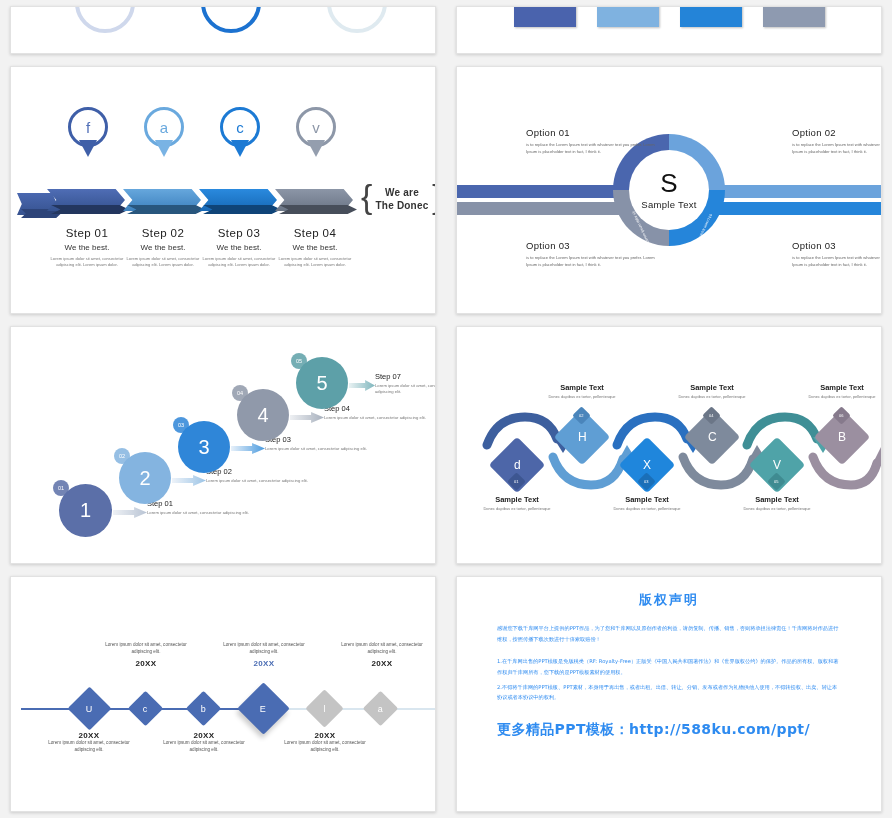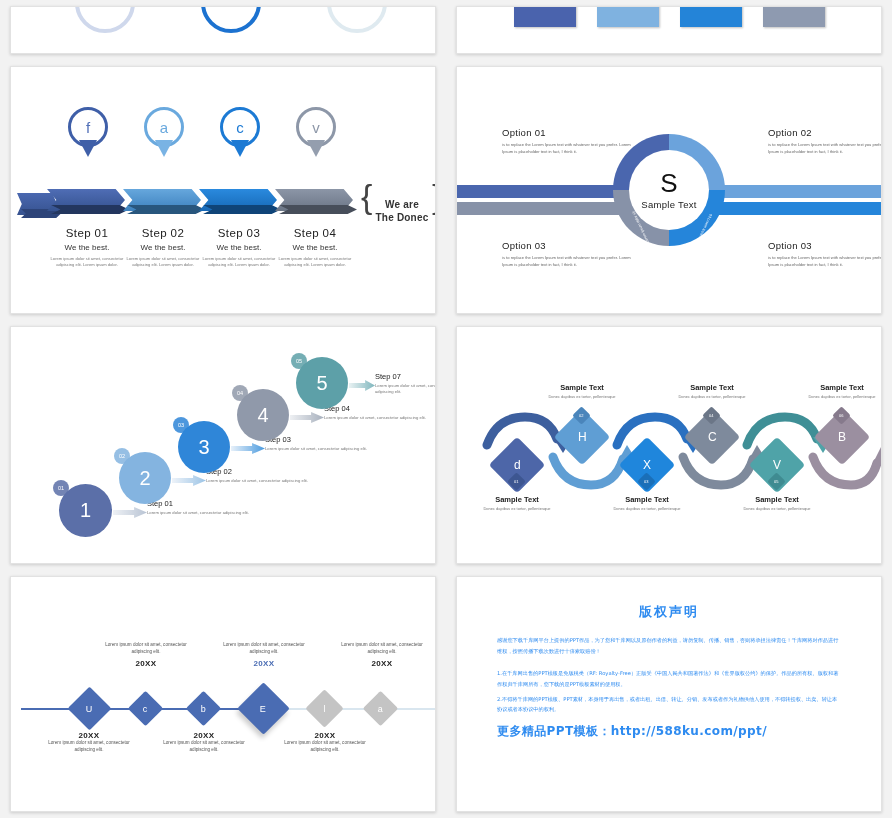--- a/index.html
+++ b/index.html
@@ -71,21 +71,21 @@
          width:112px; height:112px; }
   .hub-quad { position:absolute; width:112px; height:112px; border-radius:50%; }
   .hub-hole { position:absolute; left:16px; top:16px; width:80px; height:80px;
               border-radius:50%; background:#fff; }
   .hub-center { position:absolute; left:0; top:0; width:112px; height:112px;
                 display:flex; flex-direction:column; align-items:center; justify-content:center; }
   .hub-center .big { font-size:26px; color:#111; font-weight:400; line-height:1; }
   .hub-center .sub { font-size:9.5px; color:#222; margin-top:3px; letter-spacing:.3px; }
   .bar { position:absolute; height:13px; }
   .curvelbl { position:absolute; font-size:3.6px; color:#fff; white-space:nowrap; }
-  .optblk { position:absolute; width:132px; }
+  .optblk { position:absolute; width:132px;margin-left:24px; }
   .optblk .ot { font-size:9.5px; color:#222; letter-spacing:.3px; }
   .optblk .ob { font-size:4.1px; color:#666; line-height:1.75; margin-top:3px; }
   
   .bub { position:absolute; border-radius:50%;
          display:flex; align-items:center; justify-content:center;
          color:#fff; font-weight:300; }
   .badge { position:absolute; border-radius:50%; color:#fff;
            display:flex; align-items:center; justify-content:center;
            font-size:5.5px; opacity:.85; }
   .arrw { position:absolute; height:11px;
@@ -106,28 +106,28 @@
   .dlbl .b { font-size:4px; color:#777; line-height:1.5; margin-top:2px; }
   
   .tline { position:absolute; height:2px; }
   .tdia { position:absolute; transform:rotate(45deg); border-radius:2px;
           display:flex; align-items:center; justify-content:center; }
   .tdia span { transform:rotate(-45deg); color:#fff; font-size:9px; }
   .tblk { position:absolute; width:100px; text-align:center; }
   .tblk .yr { font-size:8px; font-weight:700; color:#222; letter-spacing:.4px; }
   .tblk .tx { font-size:4.6px; color:#555; line-height:1.5; }
   
-  .cw { position:absolute; inset:0; padding:26px 40px; color:#2e8bf0; }
+  .cw { position:absolute; inset:0; padding:14px 40px; color:#2e8bf0; }
   .cw .title { text-align:center; font-size:13px; font-weight:700; letter-spacing:2px;
                font-family:"DejaVu Sans", sans-serif; }
   .cw .p { font-size:5.2px; line-height:2.05; margin-top:14px;
            font-family:"DejaVu Sans", sans-serif; }
   .cw .p2 { font-size:5.2px; line-height:2.05; margin-top:12px;
             font-family:"DejaVu Sans", sans-serif; }
-  .cw .url { font-size:12px; font-weight:700; margin-top:8px;
+  .cw .url { font-size:14px; font-weight:700; margin-top:18px;
              font-family:"DejaVu Sans", sans-serif; letter-spacing:.4px; }
 </style>
 </head>
 <body>
 
 <div class="gallery">
 
   <div class="slide-cell">
     <div class="slide">
       <div class="rings">
@@ -187,21 +187,21 @@
           <div class="pin-tail" style="border-top-color:#1c7ad4"></div>
           <div class="pin-circle" style="border-color:#1c7ad4; color:#1c7ad4">c</div>
         </div>
         <div class="pin" style="left:285px; top:40px;">
           <div class="pin-tail" style="border-top-color:#949eae"></div>
           <div class="pin-circle" style="border-color:#8d97a8; color:#8d97a8">v</div>
         </div>
 
         <div class="brace" style="left:350px; top:110px;">{</div>
         <div class="brace" style="left:421px; top:110px;">}</div>
-        <div class="best" style="left:362px; top:132px; width:58px;">
+        <div class="best" style="left:362px; top:120px; width:58px;">
           <div>We are</div>
           <div>The Donec</div>
         </div>
 
         <div class="stepcol" style="left:30px; top:160px;">
           <div class="t1">Step 01</div>
           <div class="t2">We the best.</div>
           <div class="t3">Lorem ipsum dolor sit amet, consectetur adipiscing elit. Lorem ipsum dolor.</div>
         </div>
         <div class="stepcol" style="left:106px; top:160px;">

